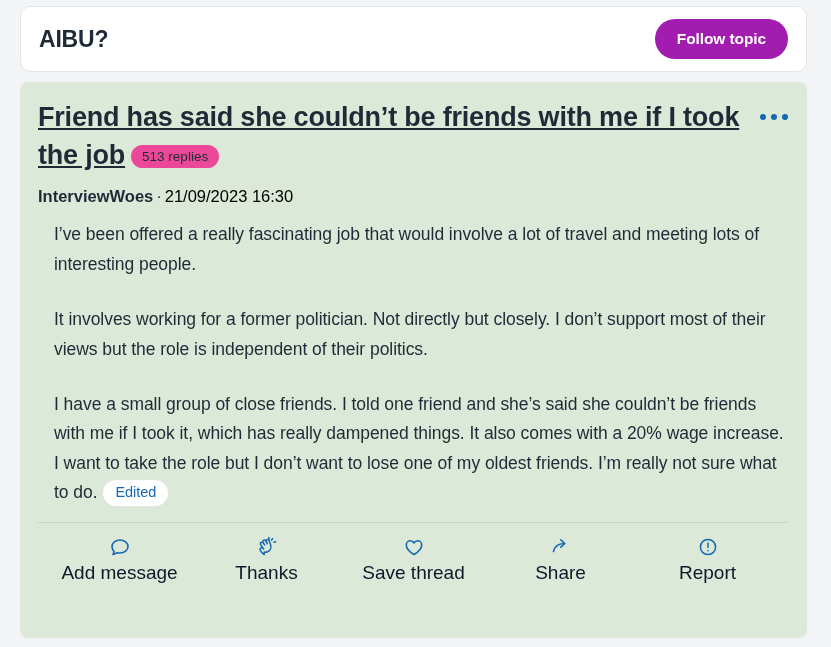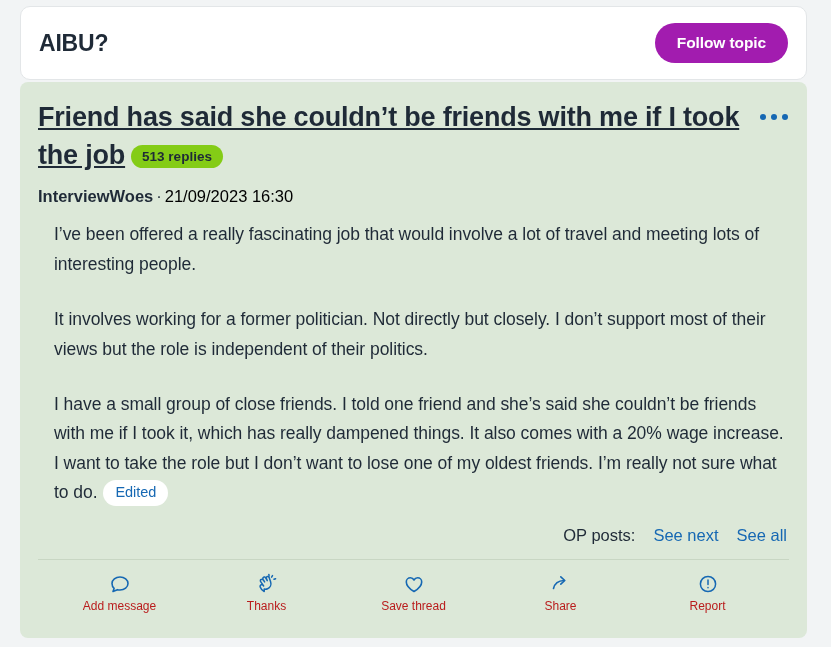--- a/index.html
+++ b/index.html
@@ -21,21 +21,21 @@
     height: 647px;
     box-sizing: border-box;
   }
 
   
   .topic-card {
     position: absolute;
     left: 20px;
     top: 6px;
     width: 787px;
-    height: 74px;
+    height: 66px;
     box-sizing: border-box;
     background: #ffffff;
     border: 1px solid #e3e6e8;
     border-radius: 10px;
     display: flex;
     align-items: center;
     justify-content: space-between;
     padding: 0 18px 0 18px;
   }
   .topic-title {
@@ -83,24 +83,24 @@
     display: inline;
     font-size: 27px;
     font-weight: bold;
     color: #1f2a37;
     line-height: 1.42;
     letter-spacing: -0.2px;
     text-decoration: underline;
   }
   .replies-badge {
     display: inline-block;
-    background: #84cc16;
+    background: #ec4899;
     color: #1f2a37;
     font-size: 13.5px;
-    font-weight: bold;
+    font-weight: normal;
     border-radius: 12px;
     padding: 4px 11px;
     margin-left: 6px;
     vertical-align: 3px;
     white-space: nowrap;
   }
 
   .kebab-btn {
     position: absolute;
     right: -2px;
@@ -210,22 +210,22 @@
     font-family: "Liberation Sans", sans-serif;
     padding: 0;
   }
   .action-icon {
     width: 24px;
     height: 24px;
     display: block;
     color: #1668b3;
   }
   .action-label {
-    font-size: 12px;
-    color: #b91c1c;
+    font-size: 19px;
+    color: #0f172a;
     line-height: 1.2;
   }
 </style>
 </head>
 <body>
 
 <div class="page">
 
   <div class="topic-card">
     <div class="topic-title">AIBU?</div>
@@ -248,25 +248,20 @@
     <div class="byline">
       <span class="author">InterviewWoes</span><span class="sep">·</span><span class="stamp">21/09/2023 16:30</span>
     </div>
 
     <div class="post-body">
       <p>I’ve been offered a really fascinating job that would involve a lot of travel and meeting lots of interesting people.</p>
       <p>It involves working for a former politician. Not directly but closely. I don’t support most of their views but the role is independent of their politics.</p>
       <p><span>I have a small group of close friends. I told one friend and she’s said she couldn’t be friends with me if I took it, which has really dampened things. It also comes with a 20% wage increase. I want to take the role but I don’t want to lose one of my oldest friends. I’m really not sure what to do.</span><span class="edited-badge">Edited</span></p>
     </div>
 
-    <div class="op-row">
-      <span class="op-label">OP posts:</span>
-      <a class="op-link">See next</a>
-      <a class="op-link">See all</a>
-    </div>
 
     <div class="divider"></div>
 
     <div class="action-bar">
 
       <button class="action-item">
         <svg class="action-icon" viewBox="0 0 24 24" fill="none" stroke="currentColor" stroke-width="1.6" stroke-linecap="round" stroke-linejoin="round">
           <path d="M20 11.5c0 3.6-3.6 6.5-8 6.5-0.9 0-1.8-0.12-2.6-0.35L5 19.5l1.1-3.1C4.8 15.2 4 13.45 4 11.5 4 7.9 7.6 5 12 5s8 2.9 8 6.5z"></path>
         </svg>
         <span class="action-label">Add message</span>

